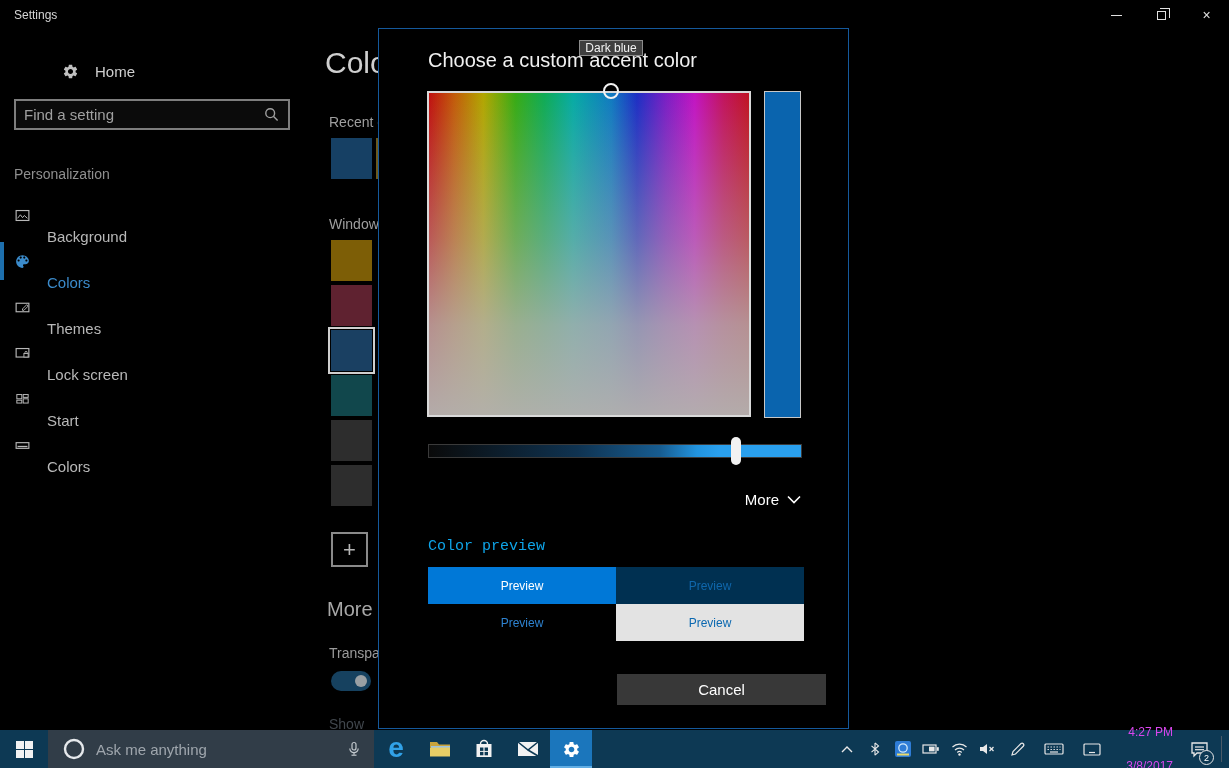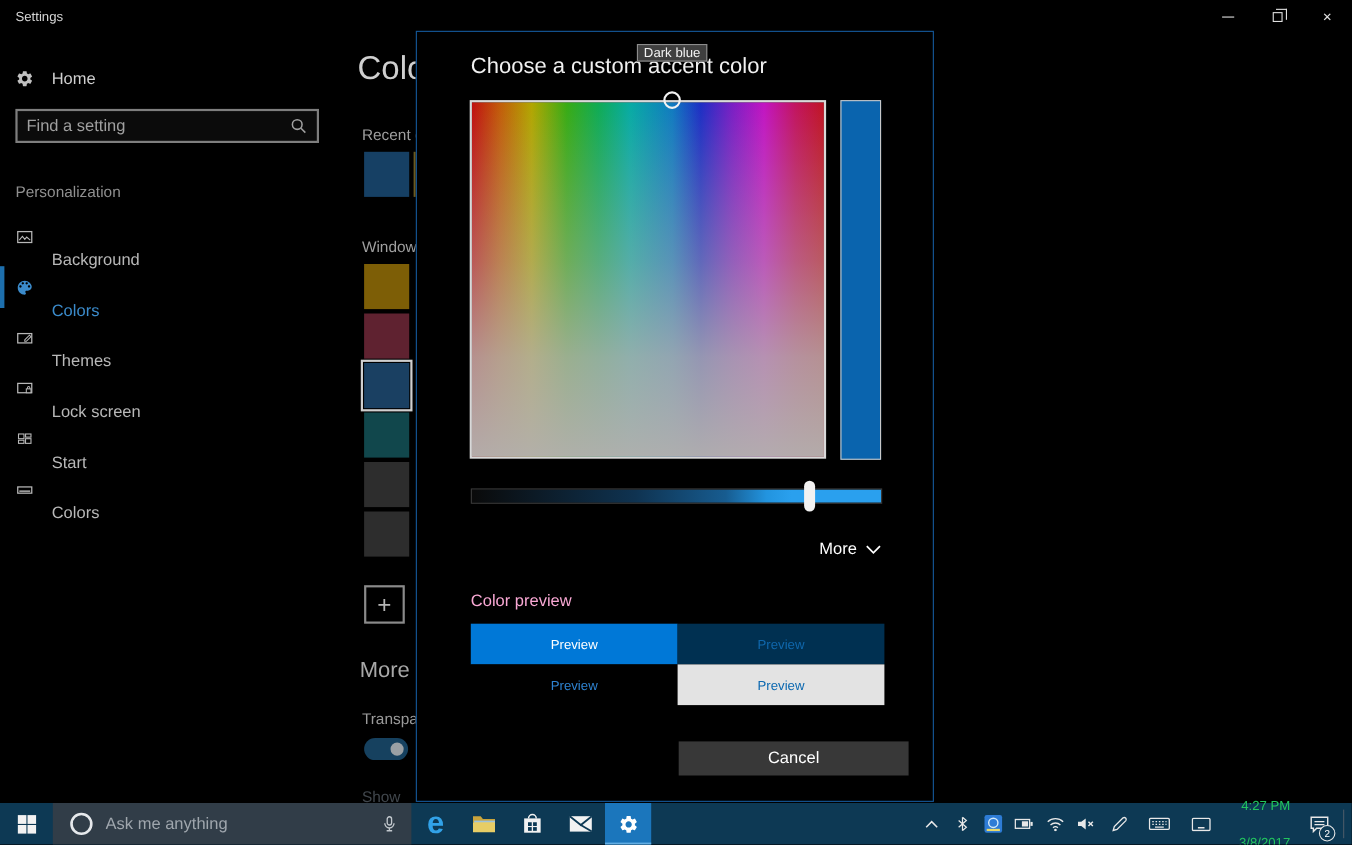--- a/index.html
+++ b/index.html
@@ -9,21 +9,21 @@
   
   .win-title{position:absolute;left:14px;top:8px;font-size:12px;color:#d6d6d6;}
   .win-controls{position:absolute;right:0;top:0;height:30px;display:flex;}
   .win-btn{width:45px;height:30px;display:flex;align-items:center;justify-content:center;color:#e0e0e0;font-size:14px;cursor:default;}
   .glyph-min{display:block;width:11px;height:1px;background:#e0e0e0;}
   .glyph-restore{position:relative;width:9px;height:9px;border:1px solid #e0e0e0;background:#000;}
   .glyph-restore::before{content:"";position:absolute;left:2px;top:-4px;width:9px;height:9px;border:1px solid #e0e0e0;border-left-width:0;border-bottom-width:0;}
 
   
   .sidebar{position:absolute;left:0;top:0;width:312px;height:730px;}
-  .home-row{position:absolute;left:0;top:56px;width:312px;height:30px;display:flex;align-items:center;}
+  .home-row{position:absolute;left:0;top:56px;width:312px;height:30px;display:flex;align-items:center;padding-left:48px;}
   .home-row .lbl{margin-left:16px;font-size:15px;color:#cfcfcf;}
   .side-icon{width:17px;height:17px;margin-left:14px;flex:0 0 auto;}
   .find-box{position:absolute;left:14px;top:99px;width:276px;height:31px;border:2px solid #7e7e7e;background:#0b0b0b;display:flex;align-items:center;}
   .find-box input{flex:1;border:none;outline:none;background:transparent;color:#cfcfcf;font-size:15px;padding:0 8px;}
   .find-box input::placeholder{color:#a0a0a0;}
   .find-box svg{margin-right:8px;flex:0 0 auto;}
   .side-section{position:absolute;left:14px;top:166px;font-size:14px;color:#8f8f8f;}
   .side-items{position:absolute;left:0;top:192px;width:312px;}
   .side-item{position:relative;height:46px;display:flex;align-items:center;cursor:default;}
   .side-item .lbl{margin-left:16px;font-size:15px;color:#b8b8b8;margin-top:43px;}
@@ -56,21 +56,21 @@
       linear-gradient(to bottom, rgba(179,176,174,0) 0%, rgba(179,176,174,0.45) 45%, rgba(179,176,174,0.8) 72%, rgba(179,176,174,0.97) 100%),
       linear-gradient(to right,#c01010 0%,#c25c09 8%,#b2a600 17%,#37ab14 27%,#0fab55 36%,#06aba4 45%,#0f7ac0 57%,#1d2ec4 65%,#7a1ec4 74%,#c214c2 83%,#c2145e 92%,#c01423 100%);}
   .hue-ring{position:absolute;left:224px;top:54px;width:16px;height:16px;border:2px solid #f2f2f2;border-radius:50%;background:transparent;z-index:12;}
   .vbar{position:absolute;left:385px;top:62px;width:37px;height:327px;border:1px solid #c8c8c8;}
   .slider{position:absolute;left:49px;top:408px;width:374px;height:28px;}
   .slider .track{position:absolute;left:0;top:7px;width:374px;height:14px;border:1px solid #3a3a3a;
     background:linear-gradient(to right,#0a0a0a 0%,#0f3351 40%,#175c90 62%,#2294df 72%,#2aa0ee 78%,#2aa0ee 100%);}
   .slider .thumb{position:absolute;left:303px;top:0;width:10px;height:28px;border-radius:5px;background:#f2f2f2;}
   .more-row{position:absolute;right:47px;top:462px;display:flex;align-items:center;color:#fff;font-size:15px;cursor:default;}
   .more-row svg{margin-left:8px;}
-  .lbl-colorpreview{position:absolute;left:49px;top:509px;font-size:15px;color:#f9a8d4;}
+  .lbl-colorpreview{position:absolute;left:49px;top:509px;font-size:15px;color:#0ea5e9;font-family:Liberation Mono, monospace;}
   .pv-grid{position:absolute;left:49px;top:538px;width:376px;height:74px;display:grid;grid-template-columns:188px 188px;grid-template-rows:37px 37px;}
   .pv{display:flex;align-items:center;justify-content:center;font-size:12px;}
   .dlg-btn{position:absolute;top:645px;width:209px;height:31px;background:#383838;color:#fff;font-size:15px;display:flex;align-items:center;justify-content:center;cursor:default;}
   .btn-done{left:24px;}
   .btn-cancel{left:238px;}
 
   
   .tooltip{position:absolute;left:579px;top:40px;width:64px;height:16px;background:#3f3f3f;border:1px solid #8c8c8c;color:#f2f2f2;font-size:12px;display:flex;align-items:center;justify-content:center;z-index:50;white-space:nowrap;}
 
   
@@ -81,21 +81,21 @@
   .cortana .ring{margin-left:14px;flex:0 0 auto;}
   .cortana input{flex:1;border:none;outline:none;background:transparent;font-size:15px;color:#c8cdd2;padding:0 10px;}
   .cortana input::placeholder{color:#9fa6ad;}
   .cortana .mic{margin-right:12px;flex:0 0 auto;}
   .app-btn{width:44px;}
   .edge-e{font-size:28px;font-weight:700;color:#31a2e8;line-height:1;margin-top:-2px;}
   .settings-tile{width:42px;background:#1b76bc;position:relative;}
   .settings-tile::after{content:"";position:absolute;left:0;bottom:0;width:100%;height:2px;background:#62aee4;}
   .tray{margin-left:auto;display:flex;align-items:stretch;}
   .tray-btn{width:28px;display:flex;align-items:center;justify-content:center;cursor:default;}
-  .clock{width:66px;display:flex;flex-direction:column;align-items:flex-end;justify-content:center;color:#22c55e;font-size:12px;line-height:15px;padding-right:4px;gap:19px;}
+  .clock{width:66px;display:flex;flex-direction:column;align-items:flex-end;justify-content:center;color:#d946ef;font-size:12px;line-height:15px;padding-right:4px;gap:19px;}
   .action-btn{position:relative;width:44px;display:flex;align-items:center;justify-content:center;}
   .badge{position:absolute;right:7px;bottom:3px;width:15px;height:15px;border-radius:50%;background:#0d3954;border:1px solid #e8e8e8;color:#fff;font-size:9px;display:flex;align-items:center;justify-content:center;}
   .tb-sep{width:1px;margin:6px 0;background:#4a5a68;}
   .show-desktop{width:7px;}
 </style>
 </head>
 <body>
 
 <div class="screen">
 

